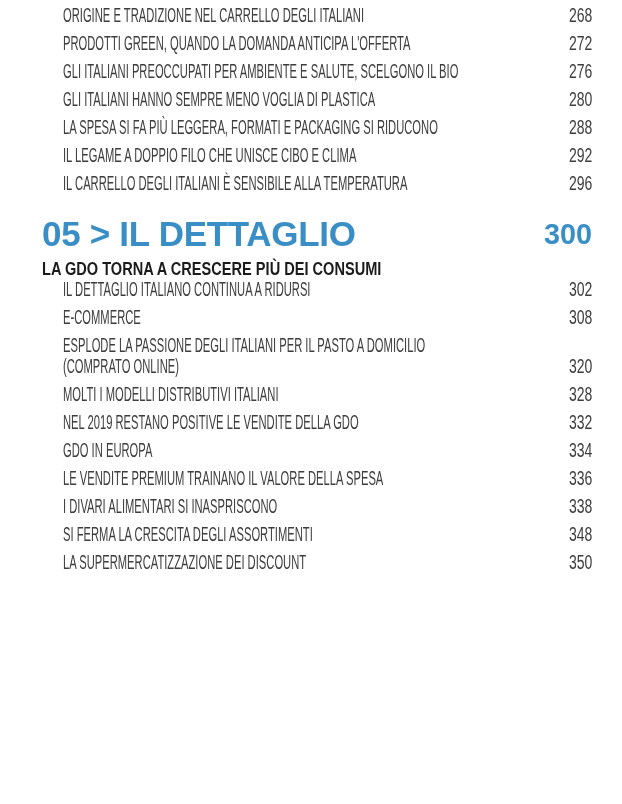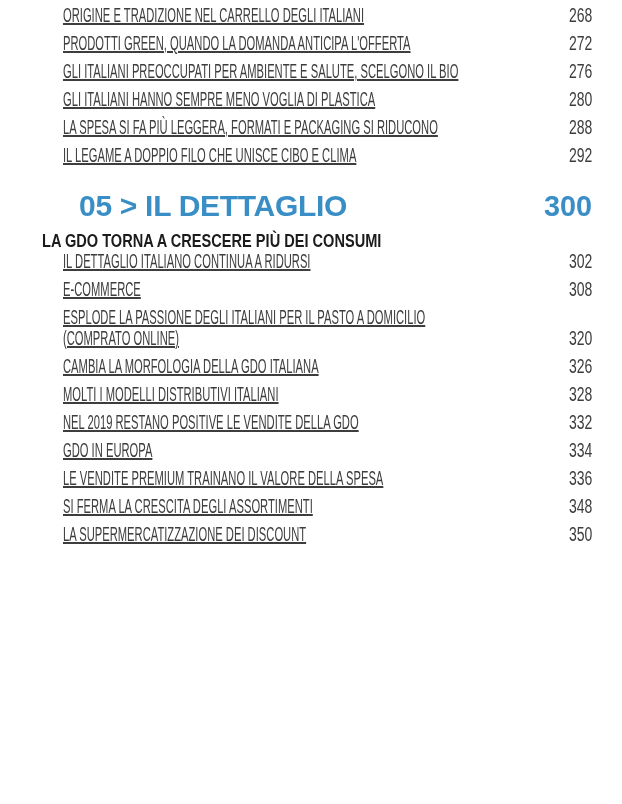--- a/index.html
+++ b/index.html
@@ -16,45 +16,44 @@
   .page{
     box-sizing:border-box;
     position:relative;
     width:622px;height:804px;
     padding:5px 30px 0 42px;
     overflow:hidden;
     background:var(--bg);
   }
   .toc-list{padding-left:21px;}
   .toc-row{position:relative;margin-bottom:7px;}
-  .toc-title{color:var(--text);text-decoration:underline;}
+  .toc-title{color:var(--text);}
   .line{
     font-size:20px;line-height:21px;
     white-space:nowrap;
     transform:scaleX(0.56);
     transform-origin:0 50%;
   }
   .toc-page{
     position:absolute;right:0;bottom:0;
     font-size:20px;line-height:21px;
     color:var(--text);
     white-space:nowrap;
     transform:scaleX(0.70);
     transform-origin:100% 50%;
   }
   .section-header{
     display:flex;justify-content:space-between;align-items:flex-start;
     margin-top:24px;
   }
   .section-title{
-    font-size:30px;line-height:32px;font-weight:bold;
+    font-size:35px;line-height:32px;font-weight:bold;
     color:var(--accent);
     letter-spacing:-0.3px;
     white-space:nowrap;
-    margin-left:37px;
   }
   .section-page{
     font-size:30px;line-height:32px;font-weight:bold;
     color:var(--accent);
     transform:scaleX(0.96);
     transform-origin:100% 50%;
   }
   .section-subtitle{
     margin-top:9px;
     font-size:18px;line-height:20px;font-weight:bold;
@@ -100,20 +99,26 @@
           <div class="line">LA SPESA SI FA PIÙ LEGGERA, FORMATI E PACKAGING SI RIDUCONO</div>
         </div>
     <div class="toc-page">288</div>
   </div>
       <div class="toc-row">
     <div class="toc-title">
           <div class="line">IL LEGAME A DOPPIO FILO CHE UNISCE CIBO E CLIMA</div>
         </div>
     <div class="toc-page">292</div>
   </div>
+      <div class="toc-row">
+    <div class="toc-title">
+          <div class="line">IL CARRELLO DEGLI ITALIANI È SENSIBILE ALLA TEMPERATURA</div>
+        </div>
+    <div class="toc-page">296</div>
+  </div>
     </div>
 
   <div class="section-header">
     <div class="section-title"><span>05</span> <span>&gt;</span> <span>IL DETTAGLIO</span></div>
     <div class="section-page">300</div>
   </div>
 
   <div class="section-subtitle">LA GDO TORNA A CRESCERE PIÙ DEI CONSUMI</div>
 
   <div class="toc-list" id="chapter-list">
@@ -131,26 +136,20 @@
   </div>
       <div class="toc-row">
     <div class="toc-title">
           <div class="line">ESPLODE LA PASSIONE DEGLI ITALIANI PER IL PASTO A DOMICILIO</div>
           <div class="line">(COMPRATO ONLINE)</div>
         </div>
     <div class="toc-page">320</div>
   </div>
       <div class="toc-row">
     <div class="toc-title">
-          <div class="line">CAMBIA LA MORFOLOGIA DELLA GDO ITALIANA</div>
-        </div>
-    <div class="toc-page">326</div>
-  </div>
-      <div class="toc-row">
-    <div class="toc-title">
           <div class="line">MOLTI I MODELLI DISTRIBUTIVI ITALIANI</div>
         </div>
     <div class="toc-page">328</div>
   </div>
       <div class="toc-row">
     <div class="toc-title">
           <div class="line">NEL 2019 RESTANO POSITIVE LE VENDITE DELLA GDO</div>
         </div>
     <div class="toc-page">332</div>
   </div>
@@ -161,20 +160,26 @@
     <div class="toc-page">334</div>
   </div>
       <div class="toc-row">
     <div class="toc-title">
           <div class="line">LE VENDITE PREMIUM TRAINANO IL VALORE DELLA SPESA</div>
         </div>
     <div class="toc-page">336</div>
   </div>
       <div class="toc-row">
     <div class="toc-title">
+          <div class="line">I DIVARI ALIMENTARI SI INASPRISCONO</div>
+        </div>
+    <div class="toc-page">338</div>
+  </div>
+      <div class="toc-row">
+    <div class="toc-title">
           <div class="line">SI FERMA LA CRESCITA DEGLI ASSORTIMENTI</div>
         </div>
     <div class="toc-page">348</div>
   </div>
       <div class="toc-row">
     <div class="toc-title">
           <div class="line">LA SUPERMERCATIZZAZIONE DEI DISCOUNT</div>
         </div>
     <div class="toc-page">350</div>
   </div>

